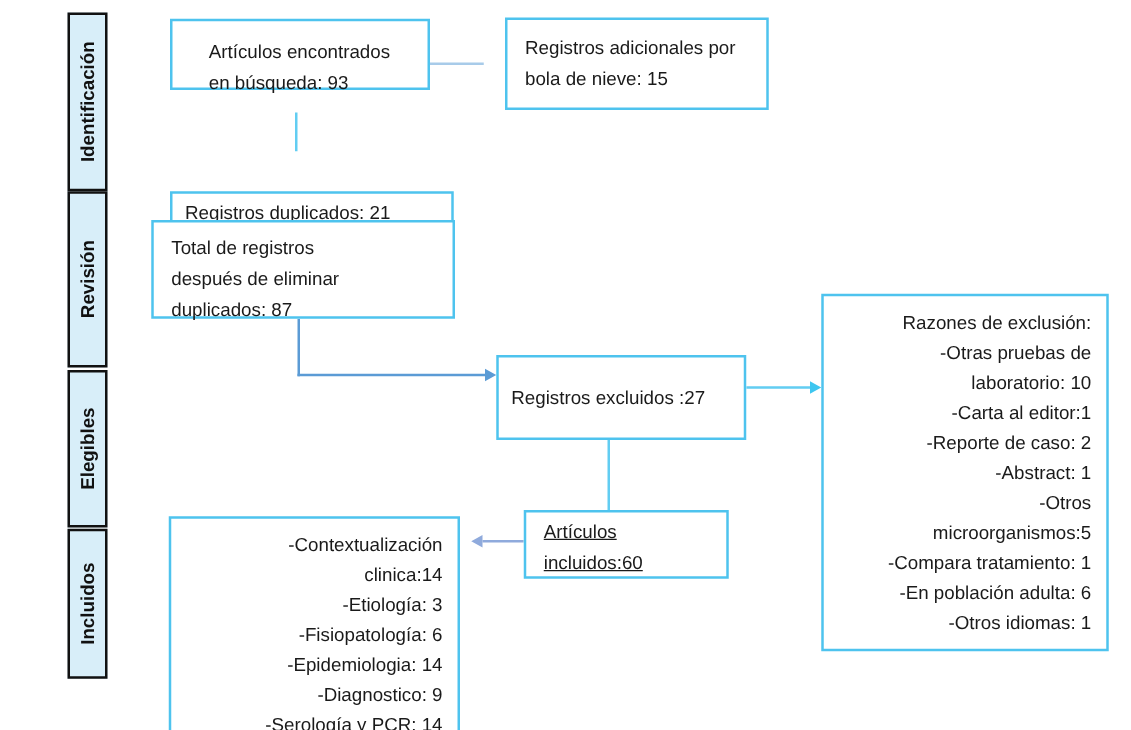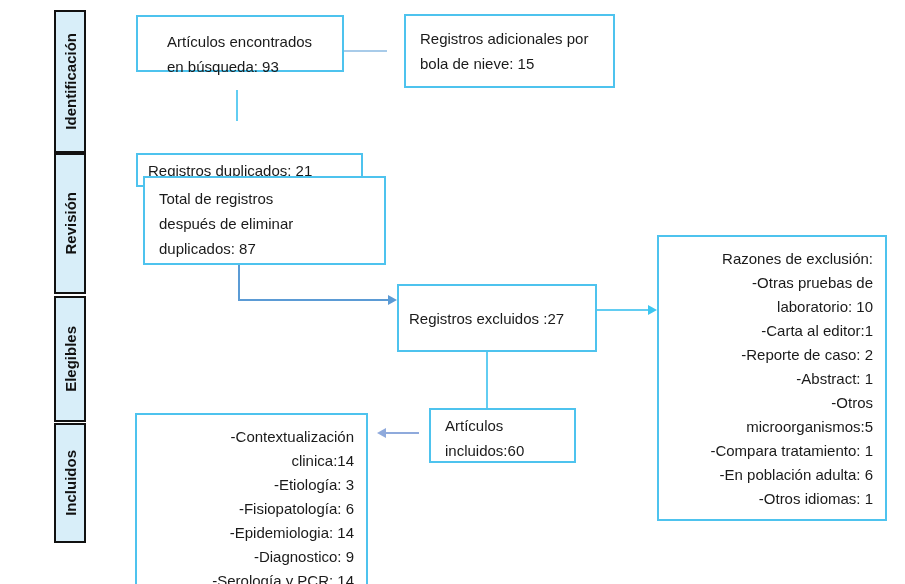--- a/index.html
+++ b/index.html
@@ -93,39 +93,39 @@
   <div class="arrow left slate" style="left:377px;top:428px;"></div>
 
   <div class="fbox" style="left:136px;top:15px;width:208px;height:57px;padding-left:29px;">Artículos encontrados
 en búsqueda: 93</div>
 
   <div class="fbox" style="left:404px;top:14px;width:211px;height:74px;padding-top:10px;">Registros adicionales por
 bola de nieve: 15</div>
 
   <div class="fbox compact" style="left:136px;top:121px;width:227px;height:34px;margin-top:32px;">Registros duplicados: 21</div>
 
-  <div class="fbox" style="left:143px;top:176px;width:243px;height:89px;padding-top:8px;">Total de registros
+  <div class="fbox" style="left:121px;top:176px;width:243px;height:79px;padding-top:8px;">Total de registros
 después de eliminar
 duplicados: 87</div>
 
   <div class="fbox compact" style="left:397px;top:284px;width:200px;height:68px;">Registros excluidos :27</div>
 
   <div class="fbox list" style="left:657px;top:235px;width:230px;height:286px;">Razones de exclusión:
 -Otras pruebas de
 laboratorio: 10
 -Carta al editor:1
 -Reporte de caso: 2
 -Abstract: 1
 -Otros
 microorganismos:5
 -Compara tratamiento: 1
 -En población adulta: 6
 -Otros idiomas: 1</div>
 
-  <div class="fbox" style="left:429px;top:408px;width:147px;height:55px;padding-top:3px;">Artículos
+  <div class="fbox" style="left:419px;top:408px;width:164px;height:55px;padding-top:3px;text-decoration:underline;">Artículos
 incluidos:60</div>
 
   <div class="fbox list" style="left:135px;top:365px;width:233px;height:185px;margin-top:48px;">-Contextualización
 clinica:14
 -Etiología: 3
 -Fisiopatología: 6
 -Epidemiologia: 14
 -Diagnostico: 9
 -Serología y PCR: 14</div>
 

